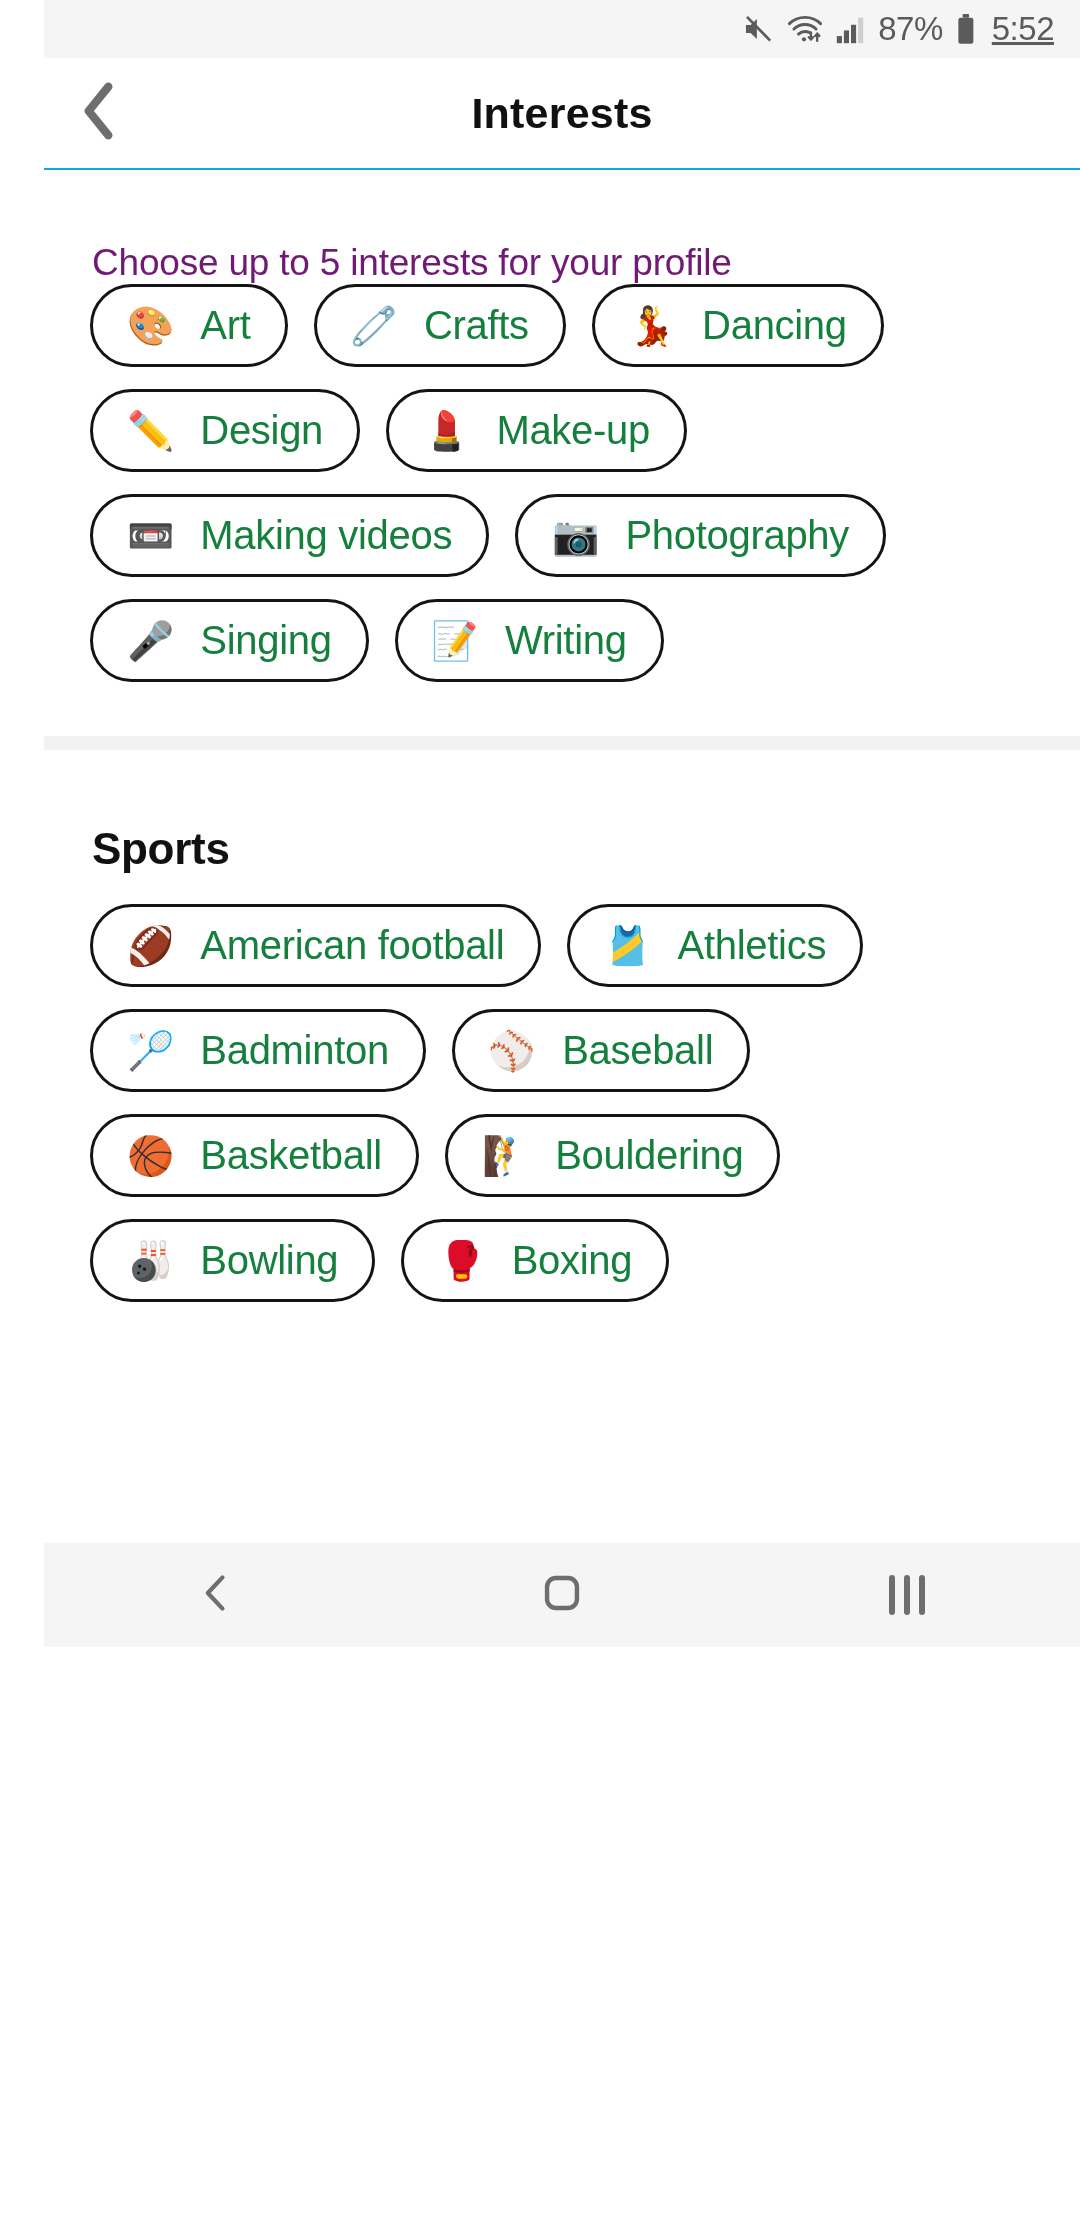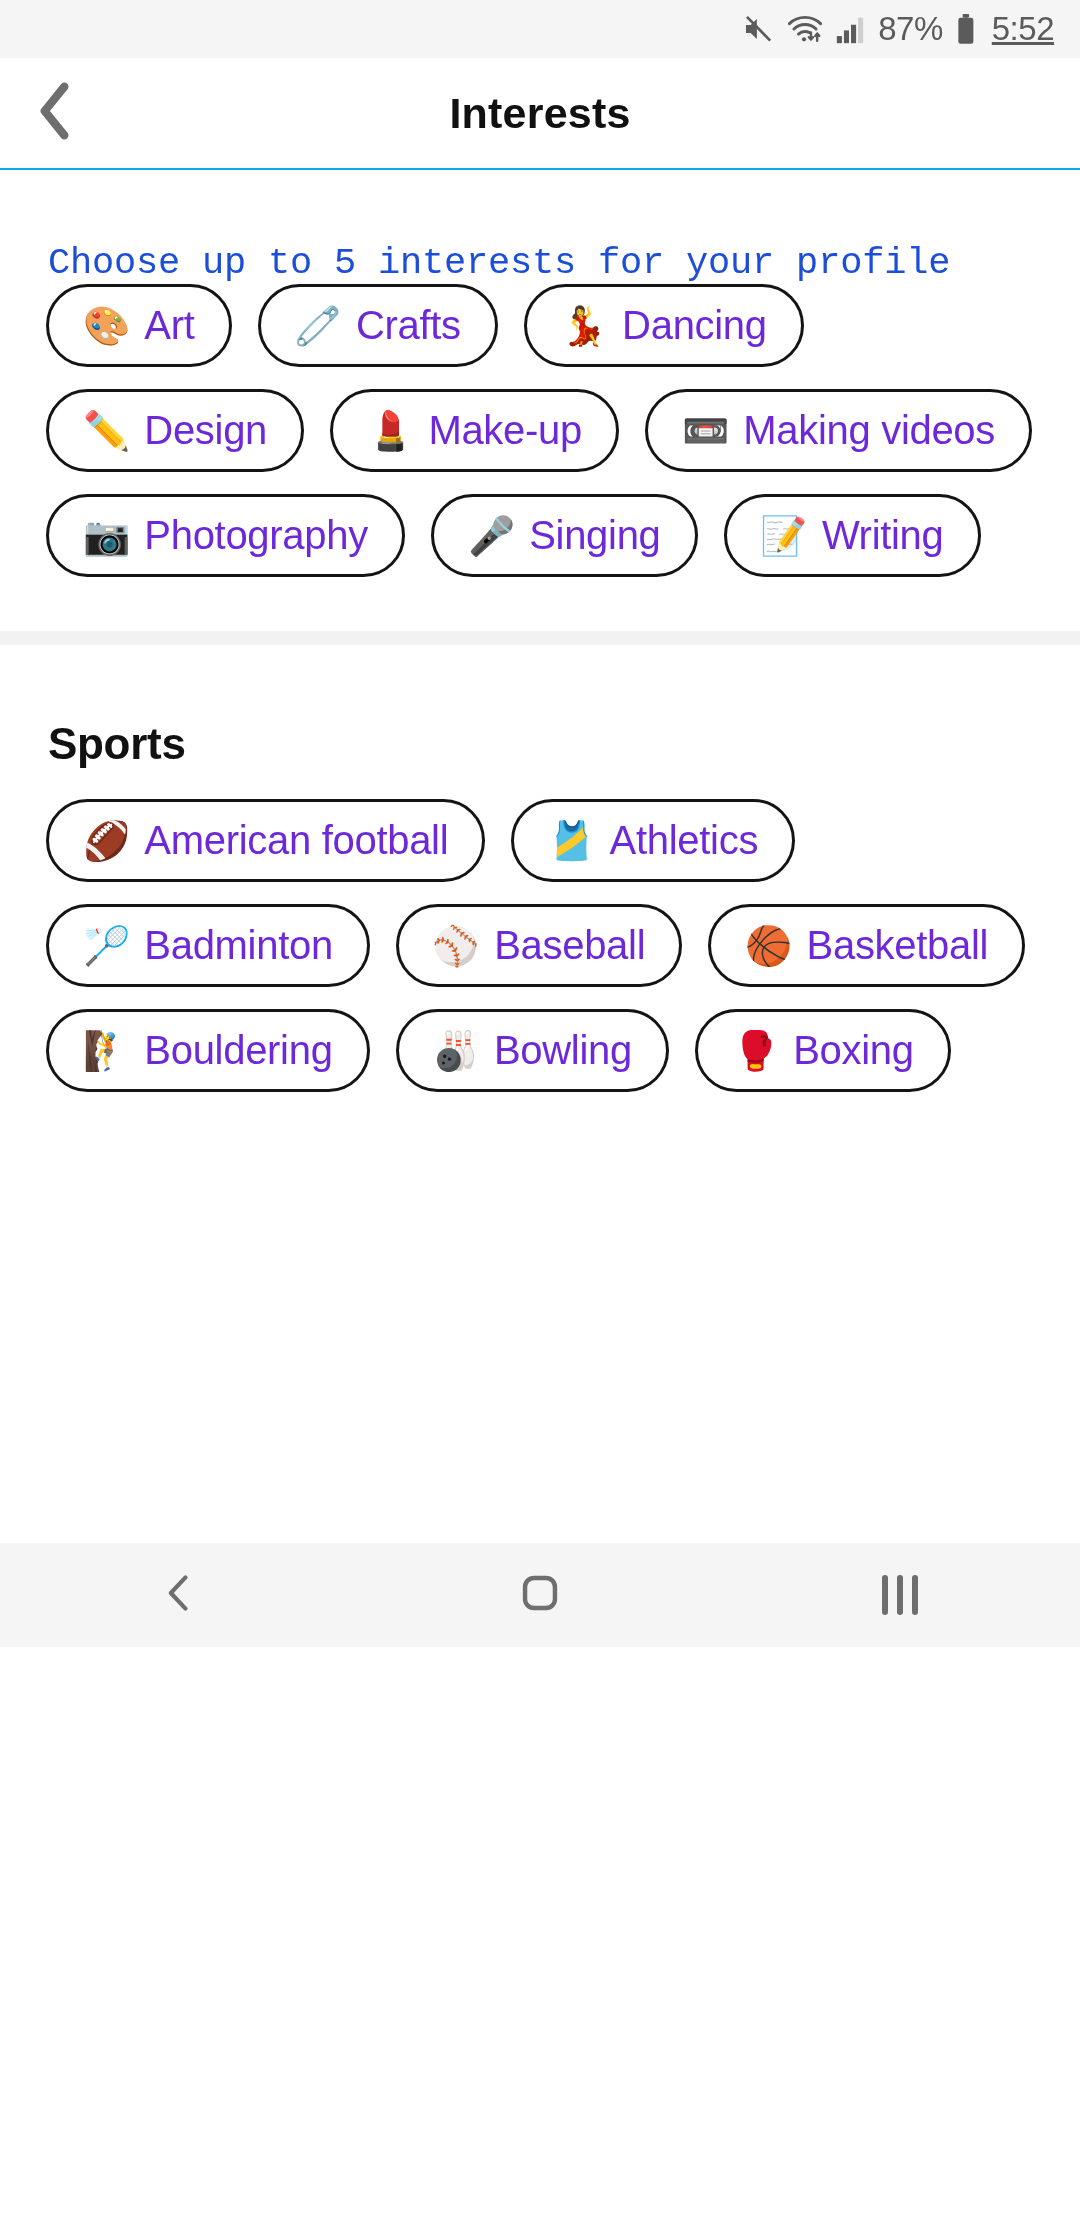--- a/index.html
+++ b/index.html
@@ -2,21 +2,21 @@
 <html><head>
 <meta charset="utf-8">
 <style>
   * { margin:0; padding:0; box-sizing:border-box; }
   html, body {
     width:1080px; height:2220px;
     background:#ffffff;
     font-family:"Liberation Sans", sans-serif;
     overflow:hidden;
   }
-  #app { width:1080px; height:1647px; position:relative; display:flex; flex-direction:column; }
+  #app { width:1080px; height:1647px; position:relative; display:flex; flex-direction:column;padding-left:44px; }
 
   
   .statusbar {
     height:58px; background:#f5f5f5;
     display:flex; align-items:center; justify-content:flex-end;
     padding-right:26px; gap:11px; flex:0 0 58px;
   }
   .status-icon { display:flex; align-items:center; }
   .status-text {
     font-size:33px; color:#5b5b5b; letter-spacing:-0.5px;
@@ -38,42 +38,42 @@
   .header-title {
     position:absolute; left:0; right:0; text-align:center;
     font-size:43px; font-weight:bold; color:#111111;
     letter-spacing:0.2px; pointer-events:none;
   }
 
   
   .body-scroll { flex:1 1 auto; background:#ffffff; overflow:hidden; }
 
   .subtitle {
-    font-size:37px; color:#1d4ed8;
-    padding:72px 0 0 48px; letter-spacing:-0.2px;font-family:Liberation Mono, monospace;
+    font-size:37px; color:#701a75;
+    padding:72px 0 0 48px; letter-spacing:-0.2px;
   }
 
   .section { background:#ffffff; padding:0 0 54px 0; }
   .section-sep { height:14px; background:#f2f2f2; }
   .section-title {
     font-size:44px; font-weight:bold; color:#111111;
     padding:74px 0 30px 48px; letter-spacing:-0.3px;
   }
   .chips {
     display:flex; flex-wrap:wrap;
     gap:22px 26px; padding:0 46px 0 46px;
   }
   .chip {
     display:inline-flex; align-items:center; gap:14px;
     border:3px solid #141414; border-radius:70px;
     padding:16px 34px; background:#ffffff;
     cursor:pointer;
   }
   .chip-emoji { font-size:38px; line-height:1; }
-  .chip-label { font-size:40px; color:#6d28d9; white-space:nowrap; letter-spacing:-0.3px; }
+  .chip-label { font-size:40px; color:#15803d; white-space:nowrap; letter-spacing:-0.3px;margin-left:12px; }
 
   
   .navbar {
     height:104px; background:#f5f5f5;
     display:flex; align-items:center; justify-content:space-around;
     flex:0 0 104px;
   }
   .nav-btn {
     width:200px; height:104px;
     display:flex; align-items:center; justify-content:center;

